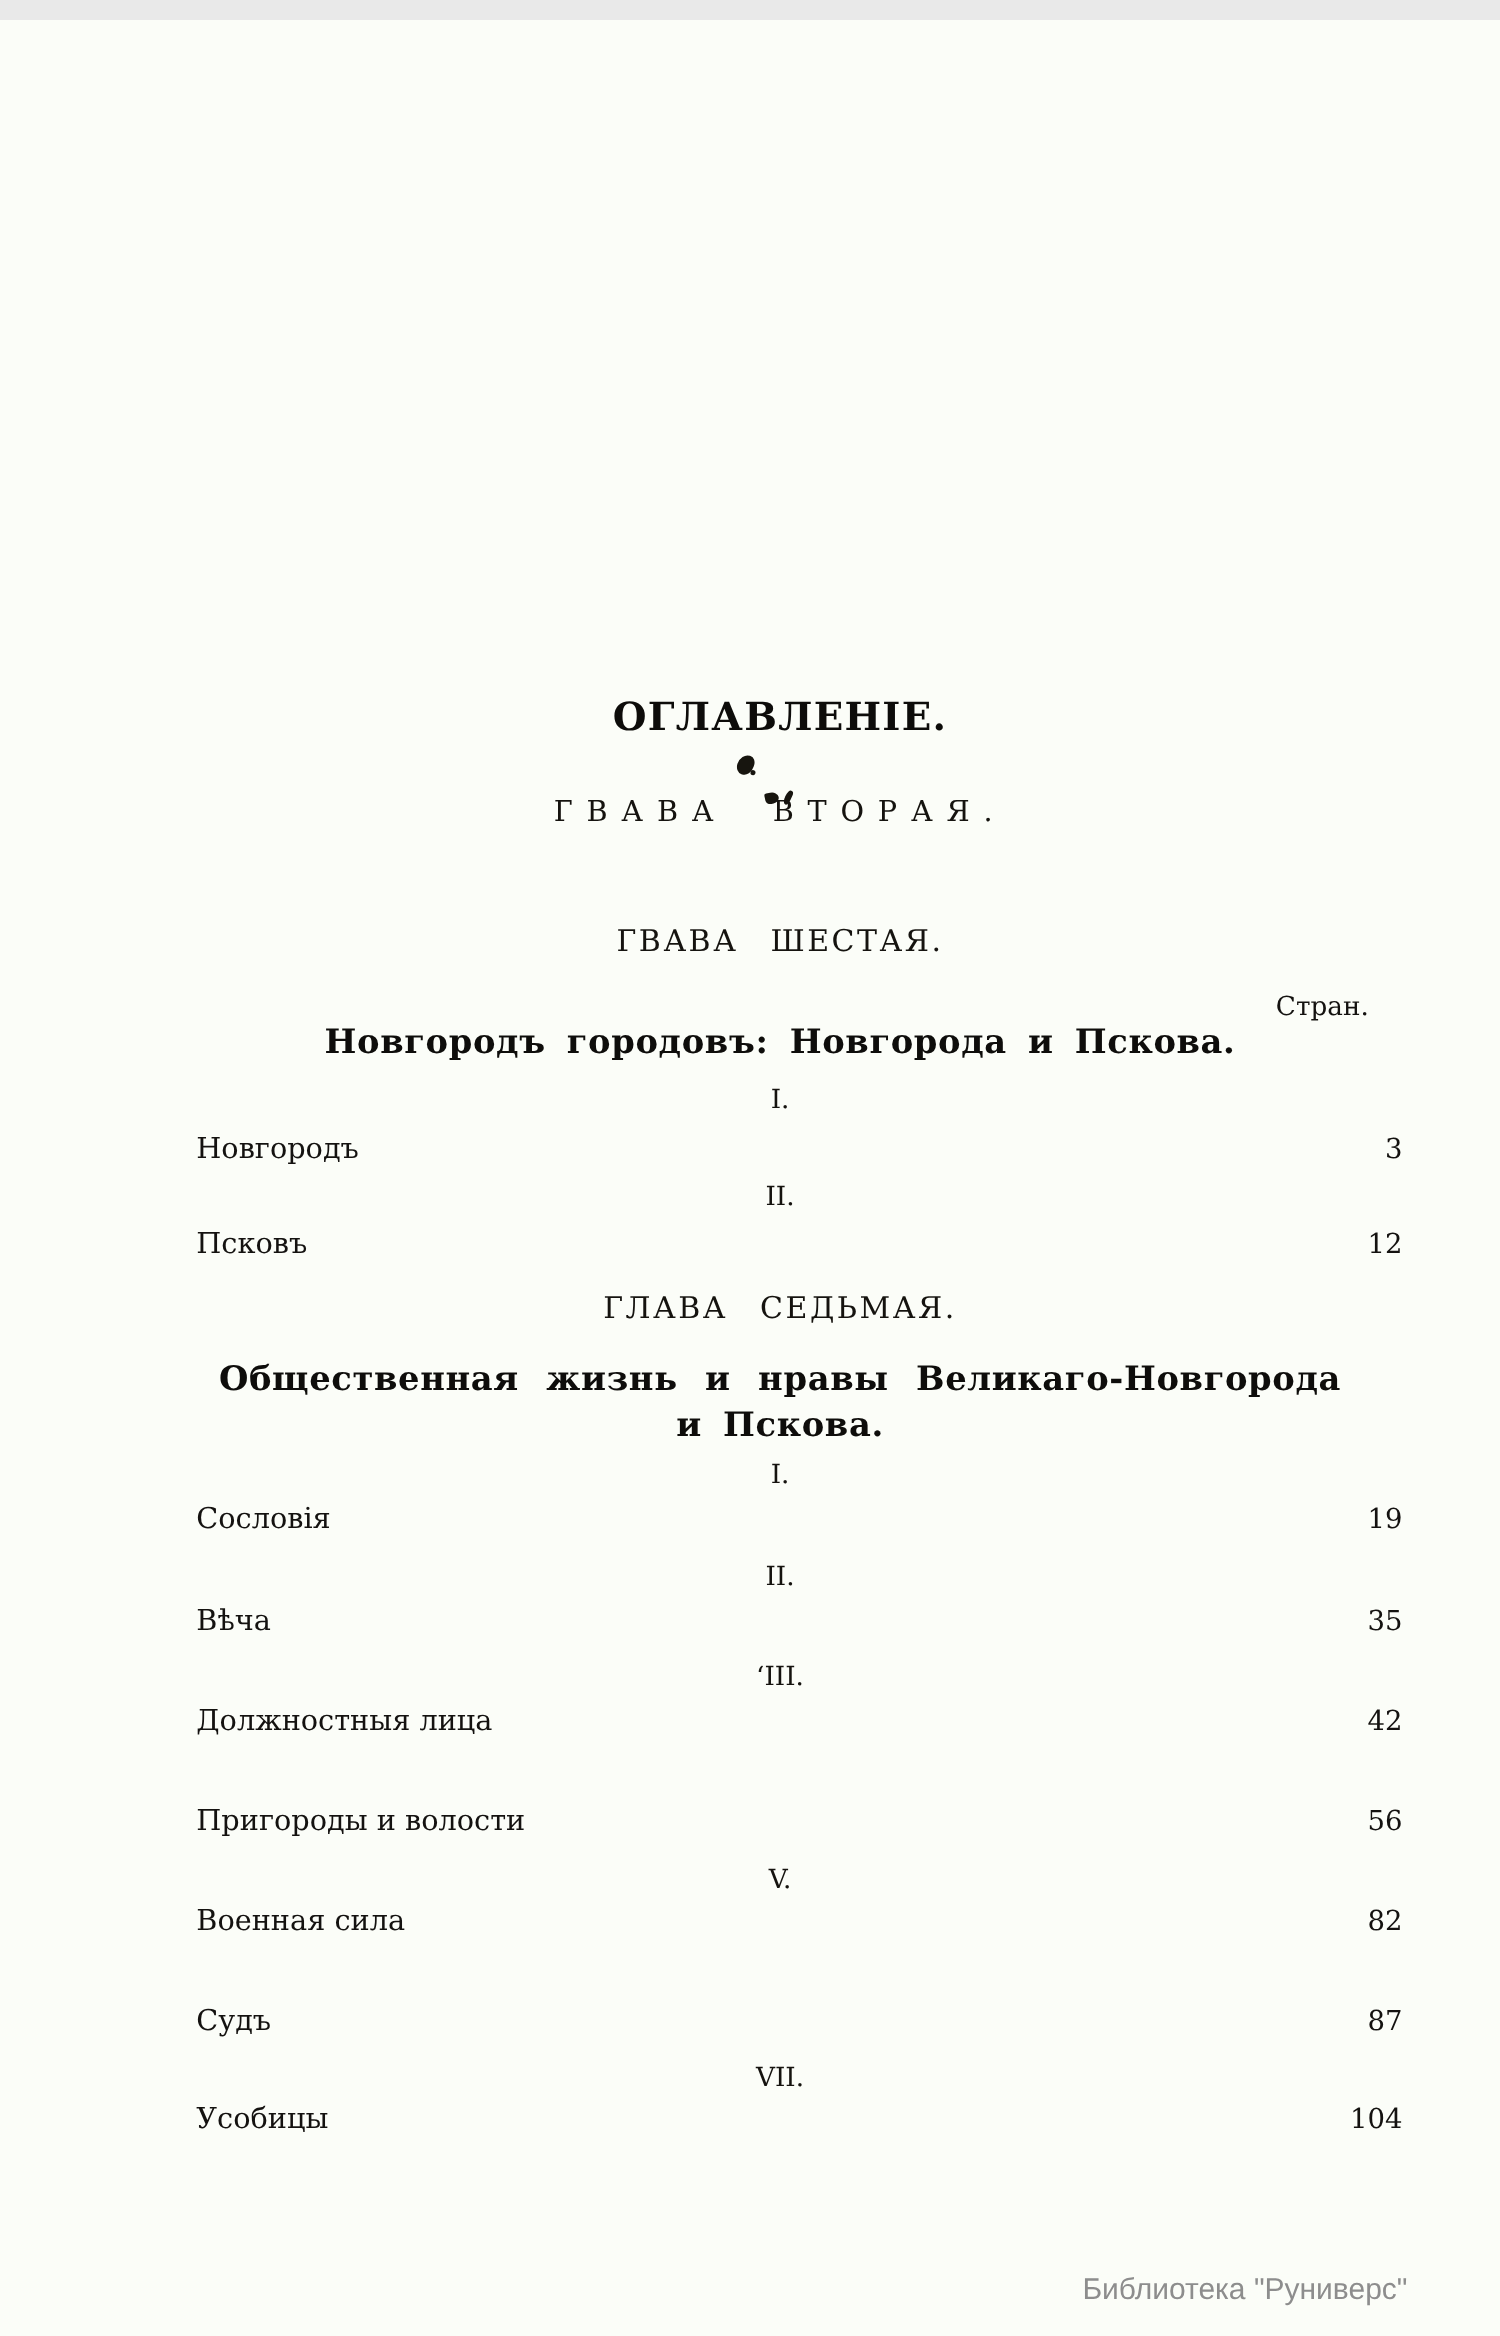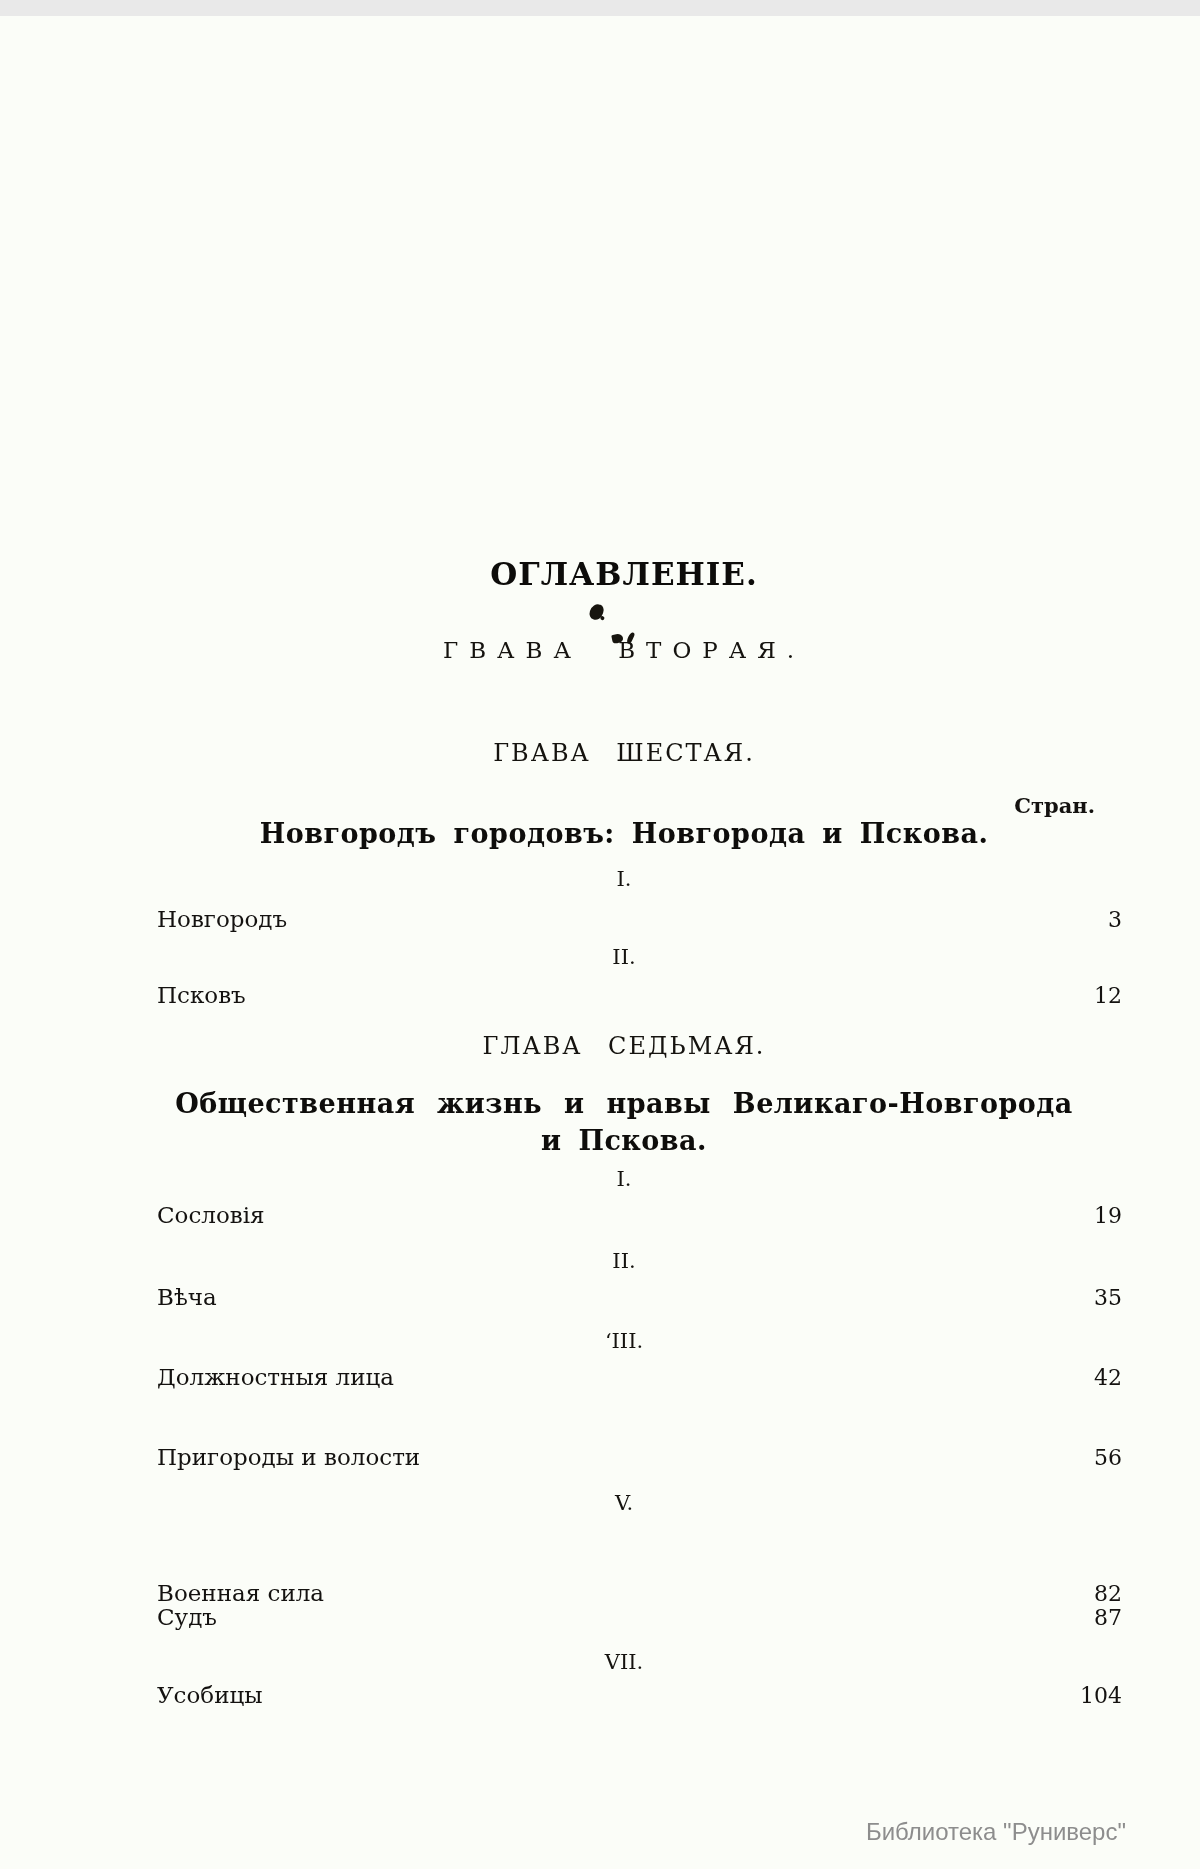--- a/index.html
+++ b/index.html
@@ -54,21 +54,20 @@
     color: #15130f;
   }
   .ch6 { top: 723px; }
   .ch7 { top: 1016px; text-align: center; }
 
   .page-col-header {
     position: absolute;
     top: 777px;
     right: 153px;
     font-size: 21px;
-    font-weight: bold;
   }
 
   .section-title {
     text-align: center;
     font-size: 27px;
     font-weight: bold;
     letter-spacing: 0.5px;
     word-spacing: 7px;
     color: #0e0d0b;
   }
@@ -154,21 +153,21 @@
     <span>Должностныя лица</span>
     <span class="pagenum">42</span>
   </div>
 
   <div class="row" style="top:1428px">
     <span>Пригороды и волости</span>
     <span class="pagenum">56</span>
   </div>
 
   <div class="abs numeral" style="top:1475px">V.</div>
-  <div class="row" style="top:1564px">
+  <div class="row" style="top:1508px">
     <span>Военная сила</span>
     <span class="pagenum">82</span>
   </div>
 
   <div class="row" style="top:1588px">
     <span>Судъ</span>
     <span class="pagenum">87</span>
   </div>
 
   <div class="abs numeral" style="top:1634px">VII.</div>

